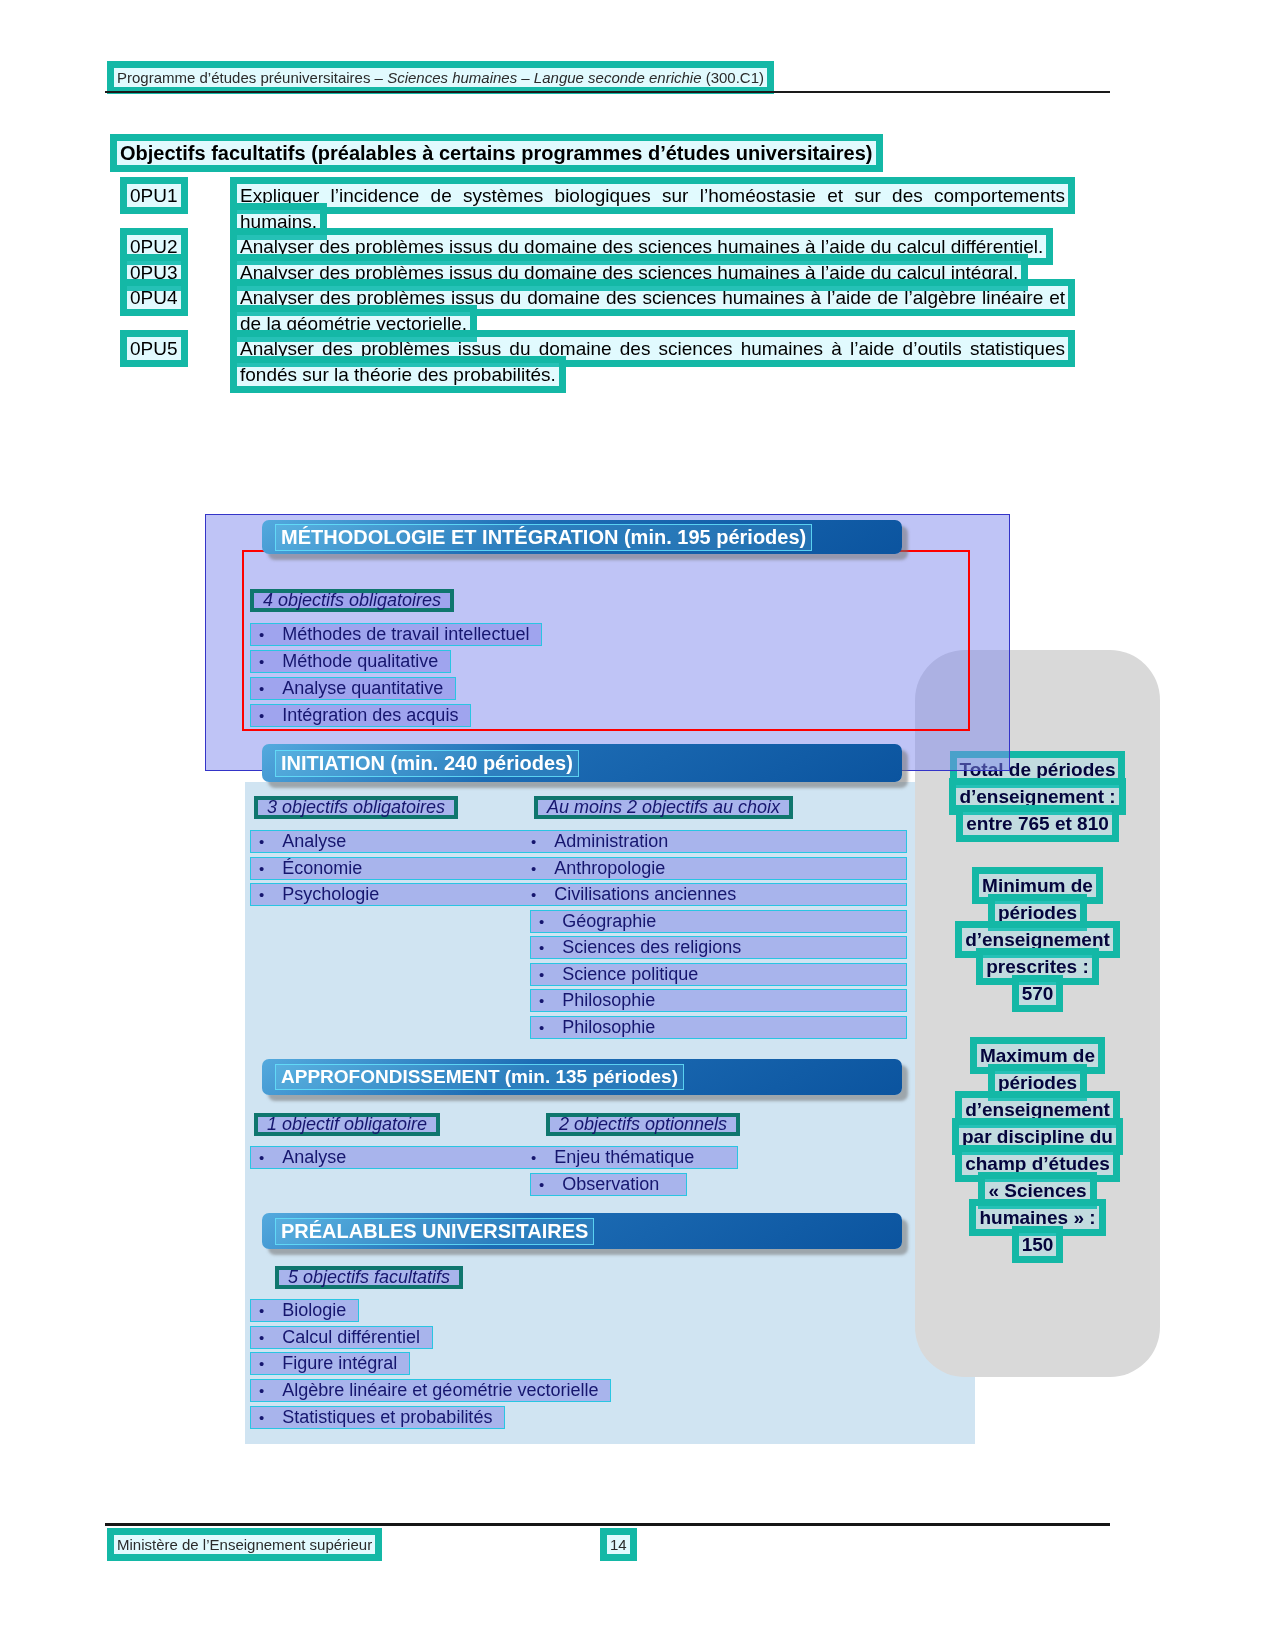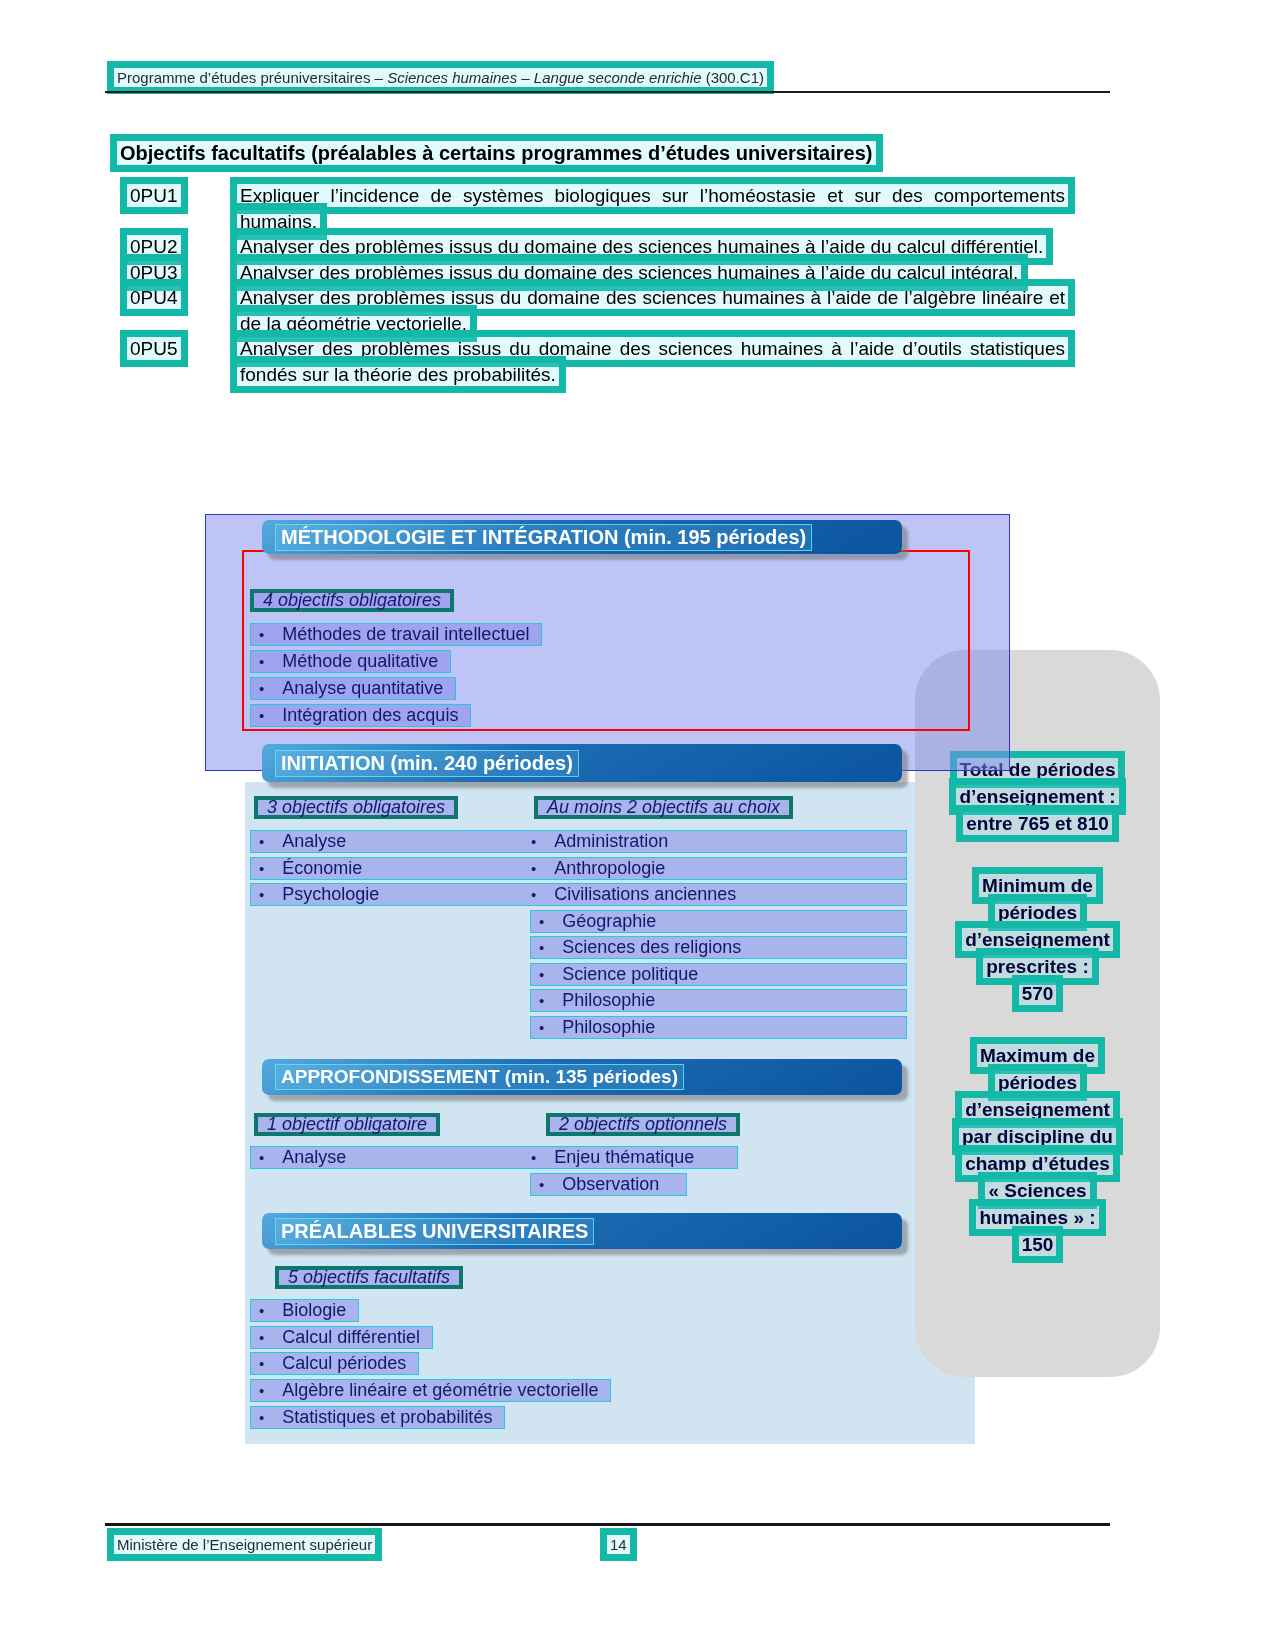--- a/index.html
+++ b/index.html
@@ -268,21 +268,21 @@
   <div class="item-row" style="left:250px; top:1299px;">
       <span class="dot">•</span>
       <span>Biologie</span>
     </div>
   <div class="item-row" style="left:250px; top:1326px;">
       <span class="dot">•</span>
       <span>Calcul différentiel</span>
     </div>
   <div class="item-row" style="left:250px; top:1352px;">
       <span class="dot">•</span>
-      <span>Calcul périodes</span>
+      <span>Figure intégral</span>
     </div>
   <div class="item-row" style="left:250px; top:1379px;">
       <span class="dot">•</span>
       <span>Algèbre linéaire et géométrie vectorielle</span>
     </div>
   <div class="item-row" style="left:250px; top:1406px;">
       <span class="dot">•</span>
       <span>Statistiques et probabilités</span>
     </div>
 

